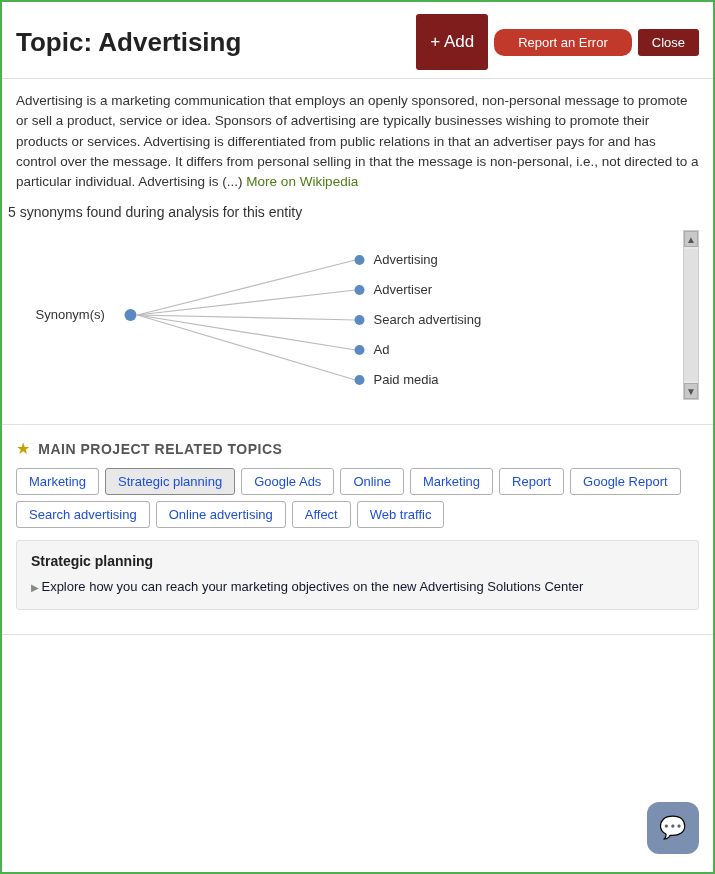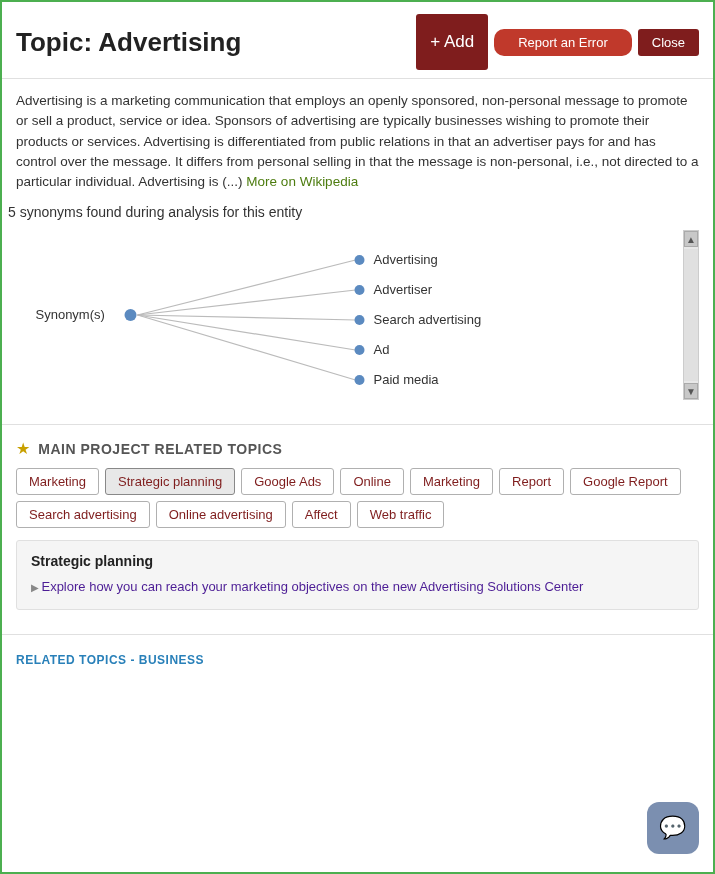--- a/index.html
+++ b/index.html
@@ -159,42 +159,42 @@
       flex-wrap: wrap;
       gap: 6px;
       margin-bottom: 12px;
     }
     .topic-tag {
       background: #fff;
       border: 1px solid #b0b0b0;
       border-radius: 3px;
       padding: 5px 12px;
       font-size: 13px;
-      color: #7f1d1d;
+      color: #1d4ed8;
       cursor: pointer;
     }
     .topic-tag.active {
       background: #e8e8e8;
       border-color: #888;
     }
     .related-heading-box {
       background: #f5f5f5;
       border: 1px solid #e0e0e0;
       border-radius: 3px;
       padding: 12px 14px;
       margin-bottom: 12px;
     }
     .related-heading-title {
       font-weight: bold;
       font-size: 14px;
       color: #222;
       margin-bottom: 8px;
     }
     .related-heading-item {
-      color: #4c1d95;
+      color: #0f172a;
       font-size: 13px;
       line-height: 1.5;
       margin-top: 6px;
     }
     .related-heading-item::before {
       content: '▶ ';
       color: #888;
       font-size: 10px;
     }
     .related-topics-business {
@@ -311,20 +311,17 @@
     </div>
 
     <div class="related-heading-box">
       <div class="related-heading-title">Strategic planning</div>
       <div class="related-heading-item">Explore how you can reach your marketing objectives on the new Advertising Solutions Center</div>
     </div>
   </div>
 
   <div class="divider"></div>
 
-  <div class="related-topics-business">
-    <span class="related-topics-business-title">RELATED TOPICS - BUSINESS</span>
-  </div>
 
   <div class="chat-bubble">
     <span class="chat-icon">💬</span>
   </div>
 </div>
 
 </body></html>

